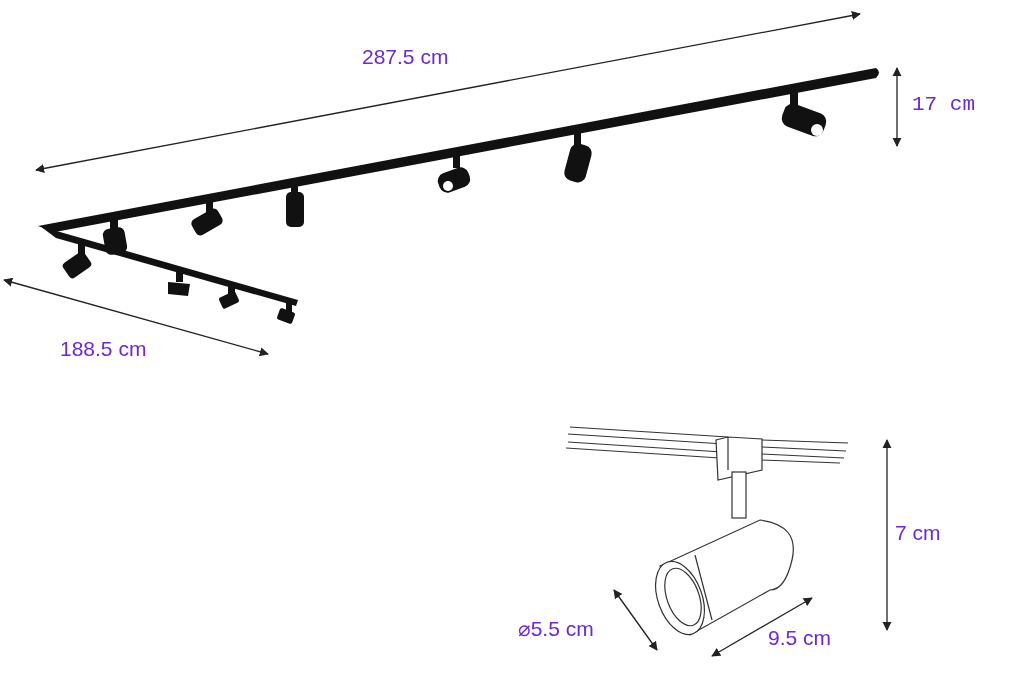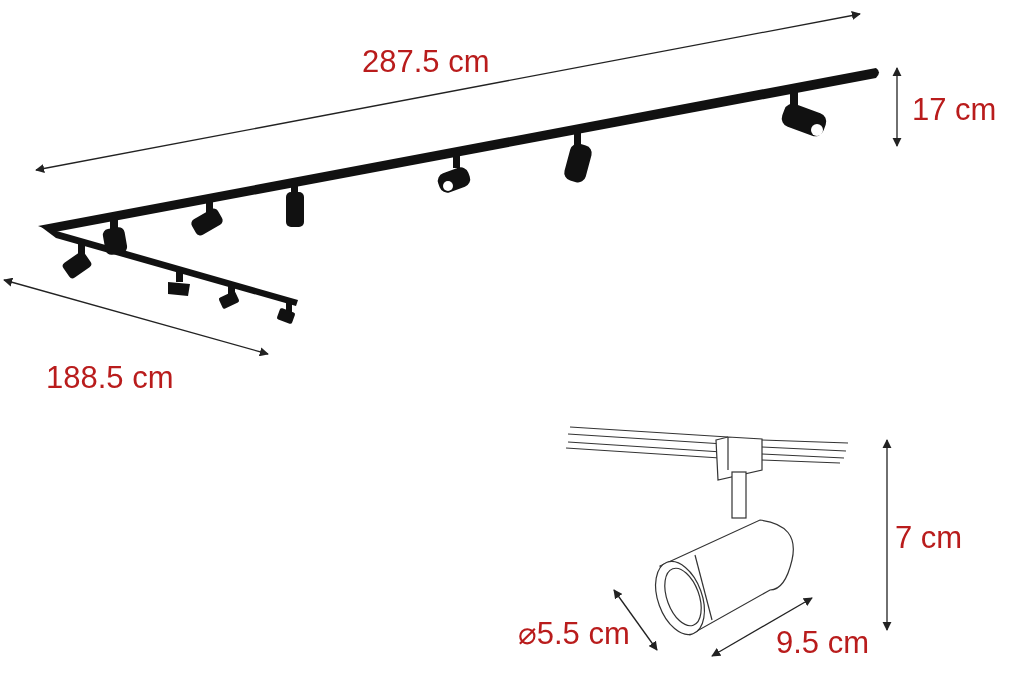--- a/index.html
+++ b/index.html
@@ -1,18 +1,18 @@
 <!DOCTYPE html>
 <html><head>
 <meta charset="utf-8">
 <style>
   html,body{margin:0;padding:0;background:#ffffff;}
   body{width:1020px;height:677px;position:relative;overflow:hidden;font-family:"Liberation Sans",sans-serif;color:#111;}
   svg{position:absolute;left:0;top:0;}
-  .label{position:absolute;font-size:31px;color:#b91c1c;white-space:nowrap;line-height:1;}
+  .label{position:absolute;font-size:21px;color:#6d28d9;white-space:nowrap;line-height:1;}
 </style>
 </head>
 <body>
 
 <svg width="1020" height="677" viewBox="0 0 1020 677">
   <defs>
     <marker id="arr" viewBox="0 0 10 10" refX="9" refY="5" markerWidth="7" markerHeight="7" orient="auto-start-reverse">
       <path d="M0,0 L10,5 L0,10 z" fill="#222"></path>
     </marker>
   </defs>
@@ -84,17 +84,17 @@
     <ellipse cx="683" cy="597" rx="16" ry="30" transform="rotate(-20 683 597)"></ellipse>
     <line x1="695" y1="555" x2="712" y2="620"></line>
   </g>
 
   <line x1="887" y1="440" x2="887" y2="630" stroke="#222" stroke-width="1.3" marker-start="url(#arr)" marker-end="url(#arr)"></line>
   <line x1="712" y1="656" x2="812" y2="598" stroke="#222" stroke-width="1.3" marker-start="url(#arr)" marker-end="url(#arr)"></line>
   <line x1="614" y1="590" x2="657" y2="650" stroke="#222" stroke-width="1.3" marker-start="url(#arr)" marker-end="url(#arr)"></line>
 </svg>
 
 <div class="label" style="left:362px;top:46px;">287.5 cm</div>
-<div class="label" style="left:46px;top:338px;margin-top:24px;">188.5 cm</div>
-<div class="label" style="left:912px;top:94px;">17 cm</div>
+<div class="label" style="left:60px;top:338px;">188.5 cm</div>
+<div class="label" style="left:912px;top:94px;font-family:Liberation Mono, monospace;">17 cm</div>
 <div class="label" style="left:895px;top:522px;">7 cm</div>
-<div class="label" style="left:768px;top:627px;margin-left:8px;">9.5 cm</div>
+<div class="label" style="left:768px;top:627px;">9.5 cm</div>
 <div class="label" style="left:518px;top:618px;"><span>⌀</span><span>5.5 cm</span></div>
 
 </body></html>

